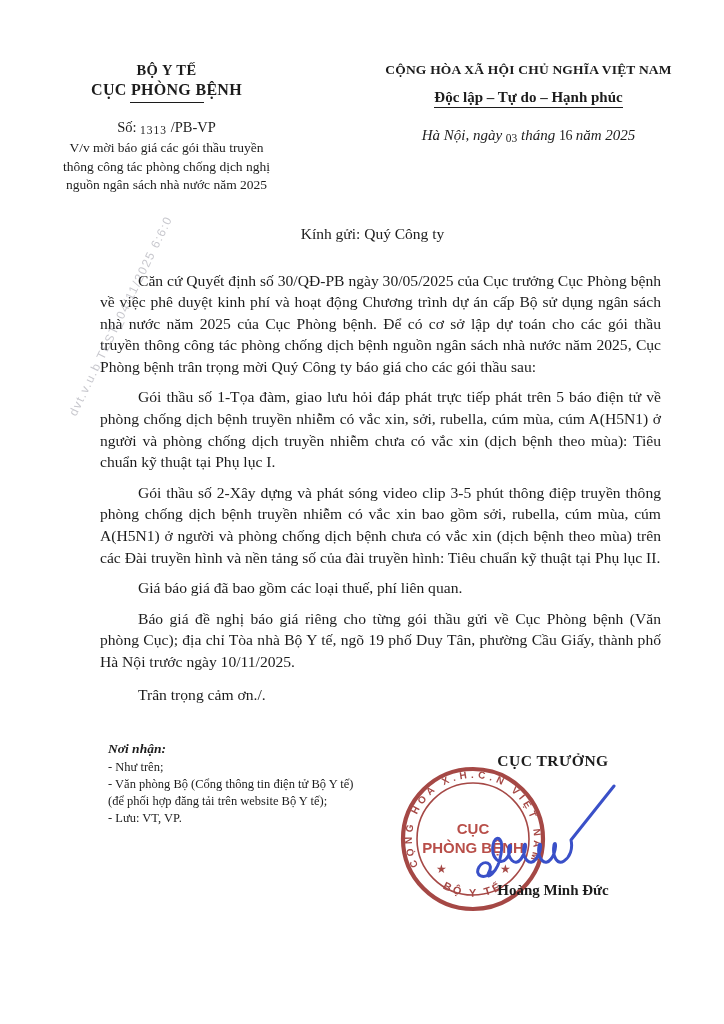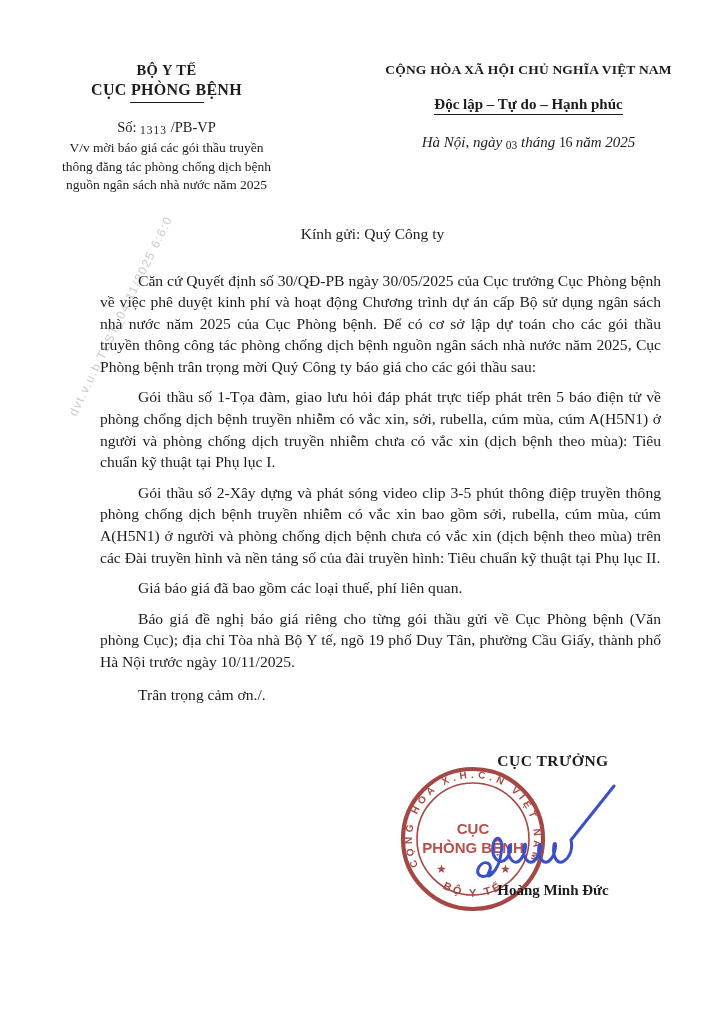--- a/index.html
+++ b/index.html
@@ -30,21 +30,21 @@
   .header-left{width:46%;text-align:center;}
   .header-right{width:54%;text-align:center;}
   .agency-parent{font-size:14.5px;font-weight:bold;letter-spacing:.5px;}
   .agency-name{font-size:16px;font-weight:bold;margin-top:2px;letter-spacing:.3px;}
   .rule{height:0;border-bottom:1.4px solid #1c1c1c;margin:3px auto 0 auto;}
   .rule-left{width:74px;}
   .doc-number{font-size:14.5px;margin-top:16px;}
   .doc-number .filled{font-size:11.5px;position:relative;top:2px;letter-spacing:1px;}
   .doc-subject{font-size:13.5px;line-height:18.5px;margin-top:3px;}
   .national-title{font-size:13.5px;font-weight:bold;letter-spacing:.2px;}
-  .motto{font-size:15px;font-weight:bold;display:inline-block;margin-top:18px;
+  .motto{font-size:15px;font-weight:bold;display:inline-block;margin-top:11px;
          padding-bottom:1px;border-bottom:1.4px solid #1c1c1c;}
   .date-line{font-size:15px;font-style:italic;margin-top:19px;}
   .date-line .filled-day{font-style:normal;font-size:11.5px;position:relative;top:2px;text-align:center;}
   .date-line .filled-month{font-style:normal;font-size:14px;letter-spacing:-0.5px;}
   
   .salutation{text-align:center;font-size:15.5px;margin-top:30px;padding-left:21px;}
   .body-text{margin:27px 63px 0 100px;}
   .body-text p{
     margin:0 0 9px 0;
     font-size:15.6px;
@@ -76,21 +76,21 @@
       <div class="agency-parent">BỘ Y TẾ</div>
       <div class="agency-name">CỤC PHÒNG BỆNH</div>
       <div class="rule rule-left"></div>
       <div class="doc-number">
         <span>Số:</span>
         <span class="filled">1313</span>
         <span>/PB-VP</span>
       </div>
       <div class="doc-subject">
         <div>V/v mời báo giá các gói thầu truyền</div>
-        <div>thông đăng tác phòng chống dịch bệnh</div>
+        <div>thông công tác phòng chống dịch nghị</div>
         <div>nguồn ngân sách nhà nước năm 2025</div>
       </div>
     </div>
     <div class="header-right">
       <div class="national-title">CỘNG HÒA XÃ HỘI CHỦ NGHĨA VIỆT NAM</div>
       <div><span class="motto">Độc lập – Tự do – Hạnh phúc</span></div>
       <div class="date-line">
         <span>Hà Nội, ngày</span>
         <span class="filled-day">03</span>
         <span>tháng</span>
@@ -107,20 +107,27 @@
     <p>Gói thầu số 1-Tọa đàm, giao lưu hỏi đáp phát trực tiếp phát trên 5 báo điện tử về phòng chống dịch bệnh truyền nhiễm có vắc xin, sởi, rubella, cúm mùa, cúm A(H5N1) ở người và phòng chống dịch truyền nhiễm chưa có vắc xin (dịch bệnh theo mùa): Tiêu chuẩn kỹ thuật tại Phụ lục I.</p>
     <p>Gói thầu số 2-Xây dựng và phát sóng video clip 3-5 phút thông điệp truyền thông phòng chống dịch bệnh truyền nhiễm có vắc xin bao gồm sởi, rubella, cúm mùa, cúm A(H5N1) ở người và phòng chống dịch bệnh chưa có vắc xin (dịch bệnh theo mùa) trên các Đài truyền hình và nền tảng số của đài truyền hình: Tiêu chuẩn kỹ thuật tại Phụ lục II.</p>
     <p>Giá báo giá đã bao gồm các loại thuế, phí liên quan.</p>
     <p>Báo giá đề nghị báo giá riêng cho từng gói thầu gửi về Cục Phòng bệnh (Văn phòng Cục); địa chỉ Tòa nhà Bộ Y tế, ngõ 19 phố Duy Tân, phường Cầu Giấy, thành phố Hà Nội trước ngày 10/11/2025.</p>
   </div>
 
   <div class="closing">Trân trọng cảm ơn./.</div>
 
   <div class="footer">
 
+    <div class="recipients">
+      <div class="recipients-title">Nơi nhận:</div>
+      <div>- Như trên;</div>
+      <div>- Văn phòng Bộ (Cổng thông tin điện tử Bộ Y tế)</div>
+      <div>(để phối hợp đăng tải trên website Bộ Y tế);</div>
+      <div>- Lưu: VT, VP.</div>
+    </div>
 
     <div class="sign-title">CỤC TRƯỞNG</div>
 
     <svg class="stamp" viewBox="0 0 150 150">
       <defs>
         <path id="arcTop" d="M 22.2,105.5 A 61,61 0 1 1 127.8,105.5" fill="none"></path>
         <path id="arcBottom" d="M 22,98 A 57.8,57.8 0 0 0 128,98" fill="none"></path>
       </defs>
       <circle cx="75" cy="75" r="70" fill="none" stroke="#9e3936" stroke-width="4.2"></circle>
       <circle cx="75" cy="75" r="56" fill="none" stroke="#9e3936" stroke-width="1.6"></circle>

